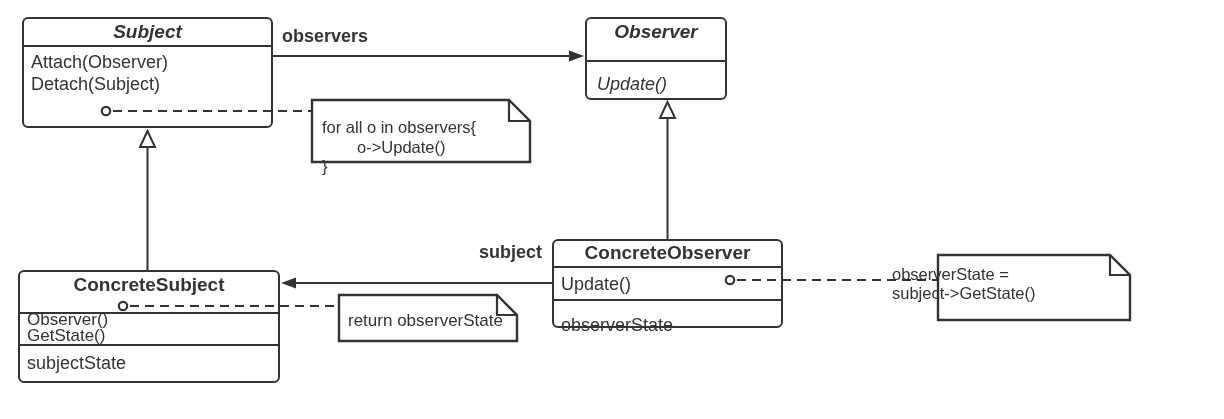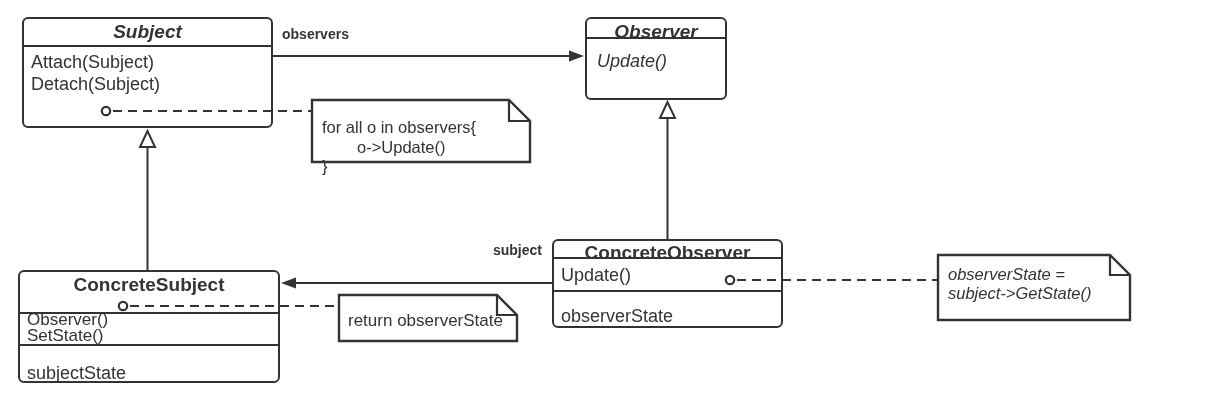--- a/index.html
+++ b/index.html
@@ -36,46 +36,46 @@
   .cls-title{
     box-sizing:border-box;border-bottom:2.5px solid var(--stroke);
     text-align:center;font-weight:bold;font-size:19px;white-space:nowrap;
   }
   .abstract{font-style:italic;}
   .row{padding-left:7px;white-space:nowrap;}
 
   #subject-box .cls-title{height:28px;line-height:25px;}
   #subject-box .cls-body{padding-top:4px;font-size:18px;line-height:22px;}
 
-  #observer-box .cls-title{height:20px;line-height:26px;}
+  #observer-box .cls-title{height:43px;line-height:26px;}
   #observer-box .cls-body{padding-top:12px;font-size:18px;font-style:italic;}
   #observer-box .row{padding-left:10px;}
 
   #concrete-subject-box .cls-title{height:42px;line-height:25px;}
   .cs-methods{box-sizing:border-box;height:34px;border-bottom:2.5px solid var(--stroke);
     font-size:17px;line-height:16px;overflow:visible;}
   .cs-methods .row:first-child{margin-top:-2px;}
-  .cs-attrs{padding-top:16px;font-size:18px;line-height:22px;}
+  .cs-attrs{padding-top:6px;font-size:18px;line-height:22px;}
 
-  #concrete-observer-box .cls-title{height:18px;line-height:24px;}
+  #concrete-observer-box .cls-title{height:27px;line-height:24px;}
   .co-update{box-sizing:border-box;height:33px;border-bottom:2.5px solid var(--stroke);
     font-size:18px;line-height:24px;padding-top:4px;}
   .co-attrs{padding-top:12px;font-size:18px;line-height:24px;}
 
   
-  .edge-label{position:absolute;font-weight:bold;font-size:14px;white-space:nowrap;}
+  .edge-label{position:absolute;font-weight:bold;font-size:18px;white-space:nowrap;}
   #label-observers{left:282px;top:26px;}
   #label-subject{left:462px;top:242px;width:80px;text-align:right;}
 
   
   .note-text{position:absolute;font-size:16.5px;line-height:19.5px;white-space:nowrap;color:var(--text);}
   #notify-note-text{left:322px;top:90px;margin-top:28px;}
   #notify-note-text .indent{padding-left:35px;}
   #getstate-note-text{left:348px;top:311px;font-size:17px;}
-  #update-note-text{left:948px;top:265px;line-height:19px;font-style:italic;}
+  #update-note-text{left:892px;top:265px;line-height:19px;}
 </style>
 </head>
 <body>
 
 <div id="canvas">
 
   <svg id="connector-layer" width="1224" height="419" viewBox="0 0 1224 419">
 
     <path class="note-shape" d="M312,100 H509 L530,121 V162 H312 Z"></path>
     <path class="note-fold" d="M509,100 V121 H530"></path>
@@ -102,37 +102,37 @@
     <circle class="linkcircle" cx="123" cy="306" r="4.2"></circle>
     <line class="dash" x1="130" y1="306" x2="339" y2="306"></line>
 
     <circle class="linkcircle" cx="730" cy="280" r="4.2"></circle>
     <line class="dash" x1="737" y1="280" x2="938" y2="280"></line>
   </svg>
 
   <div class="cls" id="subject-box" style="left:22px;top:17px;width:251px;height:111px;">
     <div class="cls-title abstract">Subject</div>
     <div class="cls-body">
-      <div class="row">Attach(Subject)</div>
+      <div class="row">Attach(Observer)</div>
       <div class="row">Detach(Subject)</div>
     </div>
   </div>
 
   <div class="cls" id="observer-box" style="left:585px;top:17px;width:142px;height:83px;">
     <div class="cls-title abstract">Observer</div>
     <div class="cls-body">
       <div class="row">Update()</div>
     </div>
   </div>
 
   <div class="cls" id="concrete-subject-box" style="left:18px;top:270px;width:262px;height:113px;">
     <div class="cls-title">ConcreteSubject</div>
     <div class="cs-methods">
       <div class="row">Observer()</div>
-      <div class="row">SetState()</div>
+      <div class="row">GetState()</div>
     </div>
     <div class="cs-attrs">
       <div class="row">subjectState</div>
     </div>
   </div>
 
   <div class="cls" id="concrete-observer-box" style="left:552px;top:239px;width:231px;height:89px;">
     <div class="cls-title">ConcreteObserver</div>
     <div class="co-update">
       <div class="row">Update()</div>

